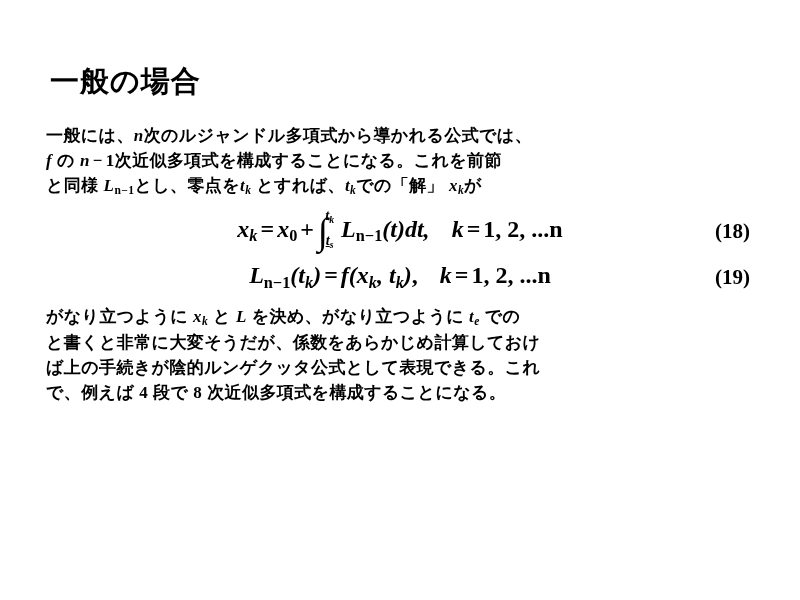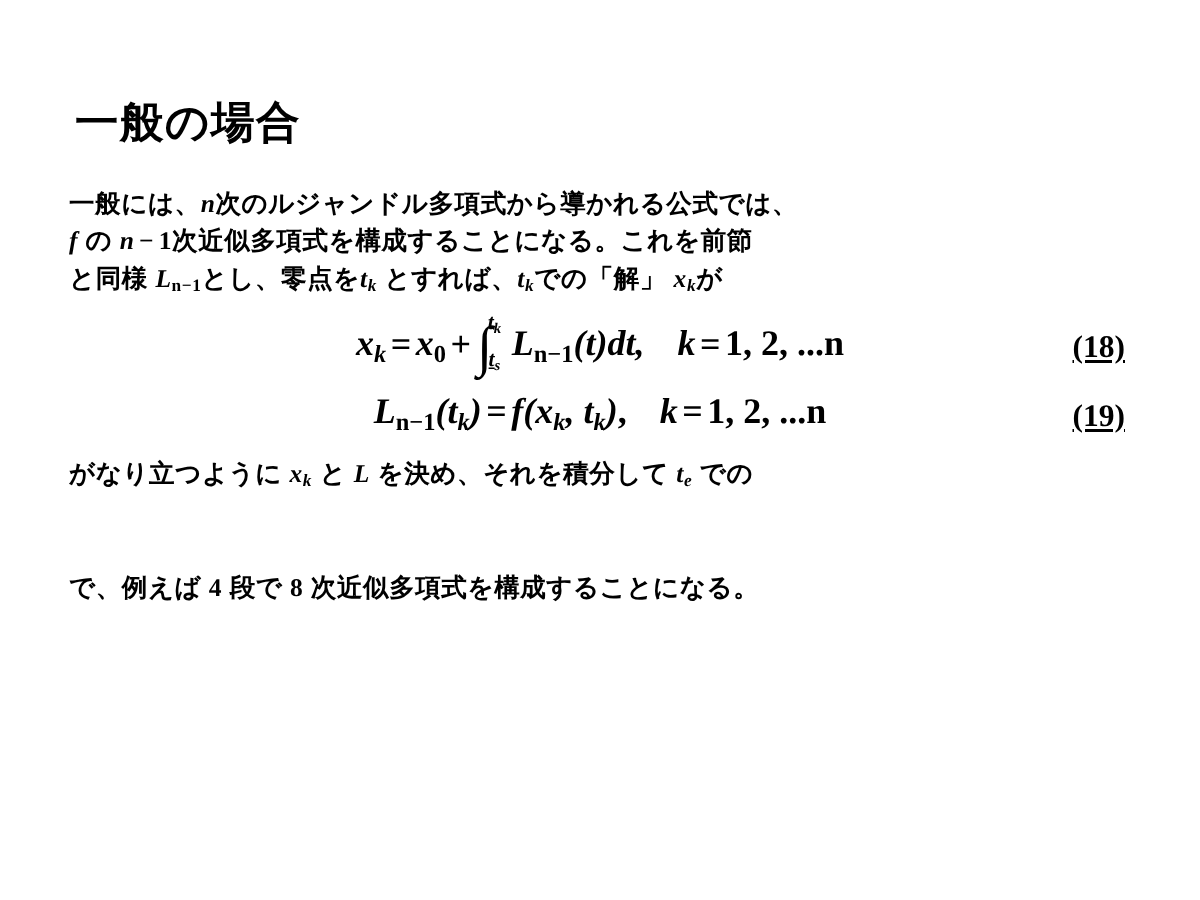--- a/index.html
+++ b/index.html
@@ -77,21 +77,20 @@
     font-style: italic;
     white-space: nowrap;
   }
   .eq-num {
     position: absolute;
     right: 4px;
     font-family: "Liberation Serif", serif;
     font-weight: bold;
     font-style: normal;
     font-size: 21px;
-    text-decoration: underline;
   }
   .intg {
     display: inline-block;
     position: relative;
     vertical-align: middle;
     margin: 0 2px 0 1px;
   }
   .intg .sign {
     font-size: 1.55em;
     font-style: normal;
@@ -148,22 +147,22 @@
 
 
   <div class="eq-row">
     <div class="eq-body">
       <span class="mi">L</span><span class="sub-up">n−1</span><span class="mi">(t</span><span class="sub">k</span><span class="mi">)</span><span class="op">=</span><span class="mi">f</span><span class="mi">(x</span><span class="sub">k</span><span class="mi">, t</span><span class="sub">k</span><span class="mi">)</span><span class="up">,</span><span class="sp-l"></span><span class="mi">k</span><span class="op">=</span><span class="up">1, 2, ...n</span>
     </div>
     <div class="eq-num">(19)</div>
   </div>
 
   <p class="body-text para-tight">
-    <span>がなり立つように</span><span class="sp-s"></span><span class="math mi">x</span><span class="sub">k</span><span class="sp-s"></span><span>と</span><span class="sp-s"></span><span class="math mi">L</span><span class="sp-s"></span><span>を決め、それを積分して</span><span class="sp-s"></span><span class="math mi">t</span><span class="sub">e</span><span class="sp-s"></span><span>での</span><br>
+    <span>がなり立つように</span><span class="sp-s"></span><span class="math mi">x</span><span class="sub">k</span><span class="sp-s"></span><span>と</span><span class="sp-s"></span><span class="math mi">L</span><span class="sp-s"></span><span>を決め、がなり立つように</span><span class="sp-s"></span><span class="math mi">t</span><span class="sub">e</span><span class="sp-s"></span><span>での</span><br>
   </p>
 
   <p class="body-text para-tight">
-    <br>
-    <br>
+    <span>と書くと非常に大変そうだが、係数をあらかじめ計算しておけ</span><br>
+    <span>ば上の手続きが陰的ルンゲクッタ公式として表現できる。これ</span><br>
     <span>で、例えば</span><span class="sp-s"></span><span class="up">4</span><span class="sp-s"></span><span>段で</span><span class="sp-s"></span><span class="up">8</span><span class="sp-s"></span><span>次近似多項式を構成することになる。</span>
   </p>
 
 </div>
 
 </body></html>

